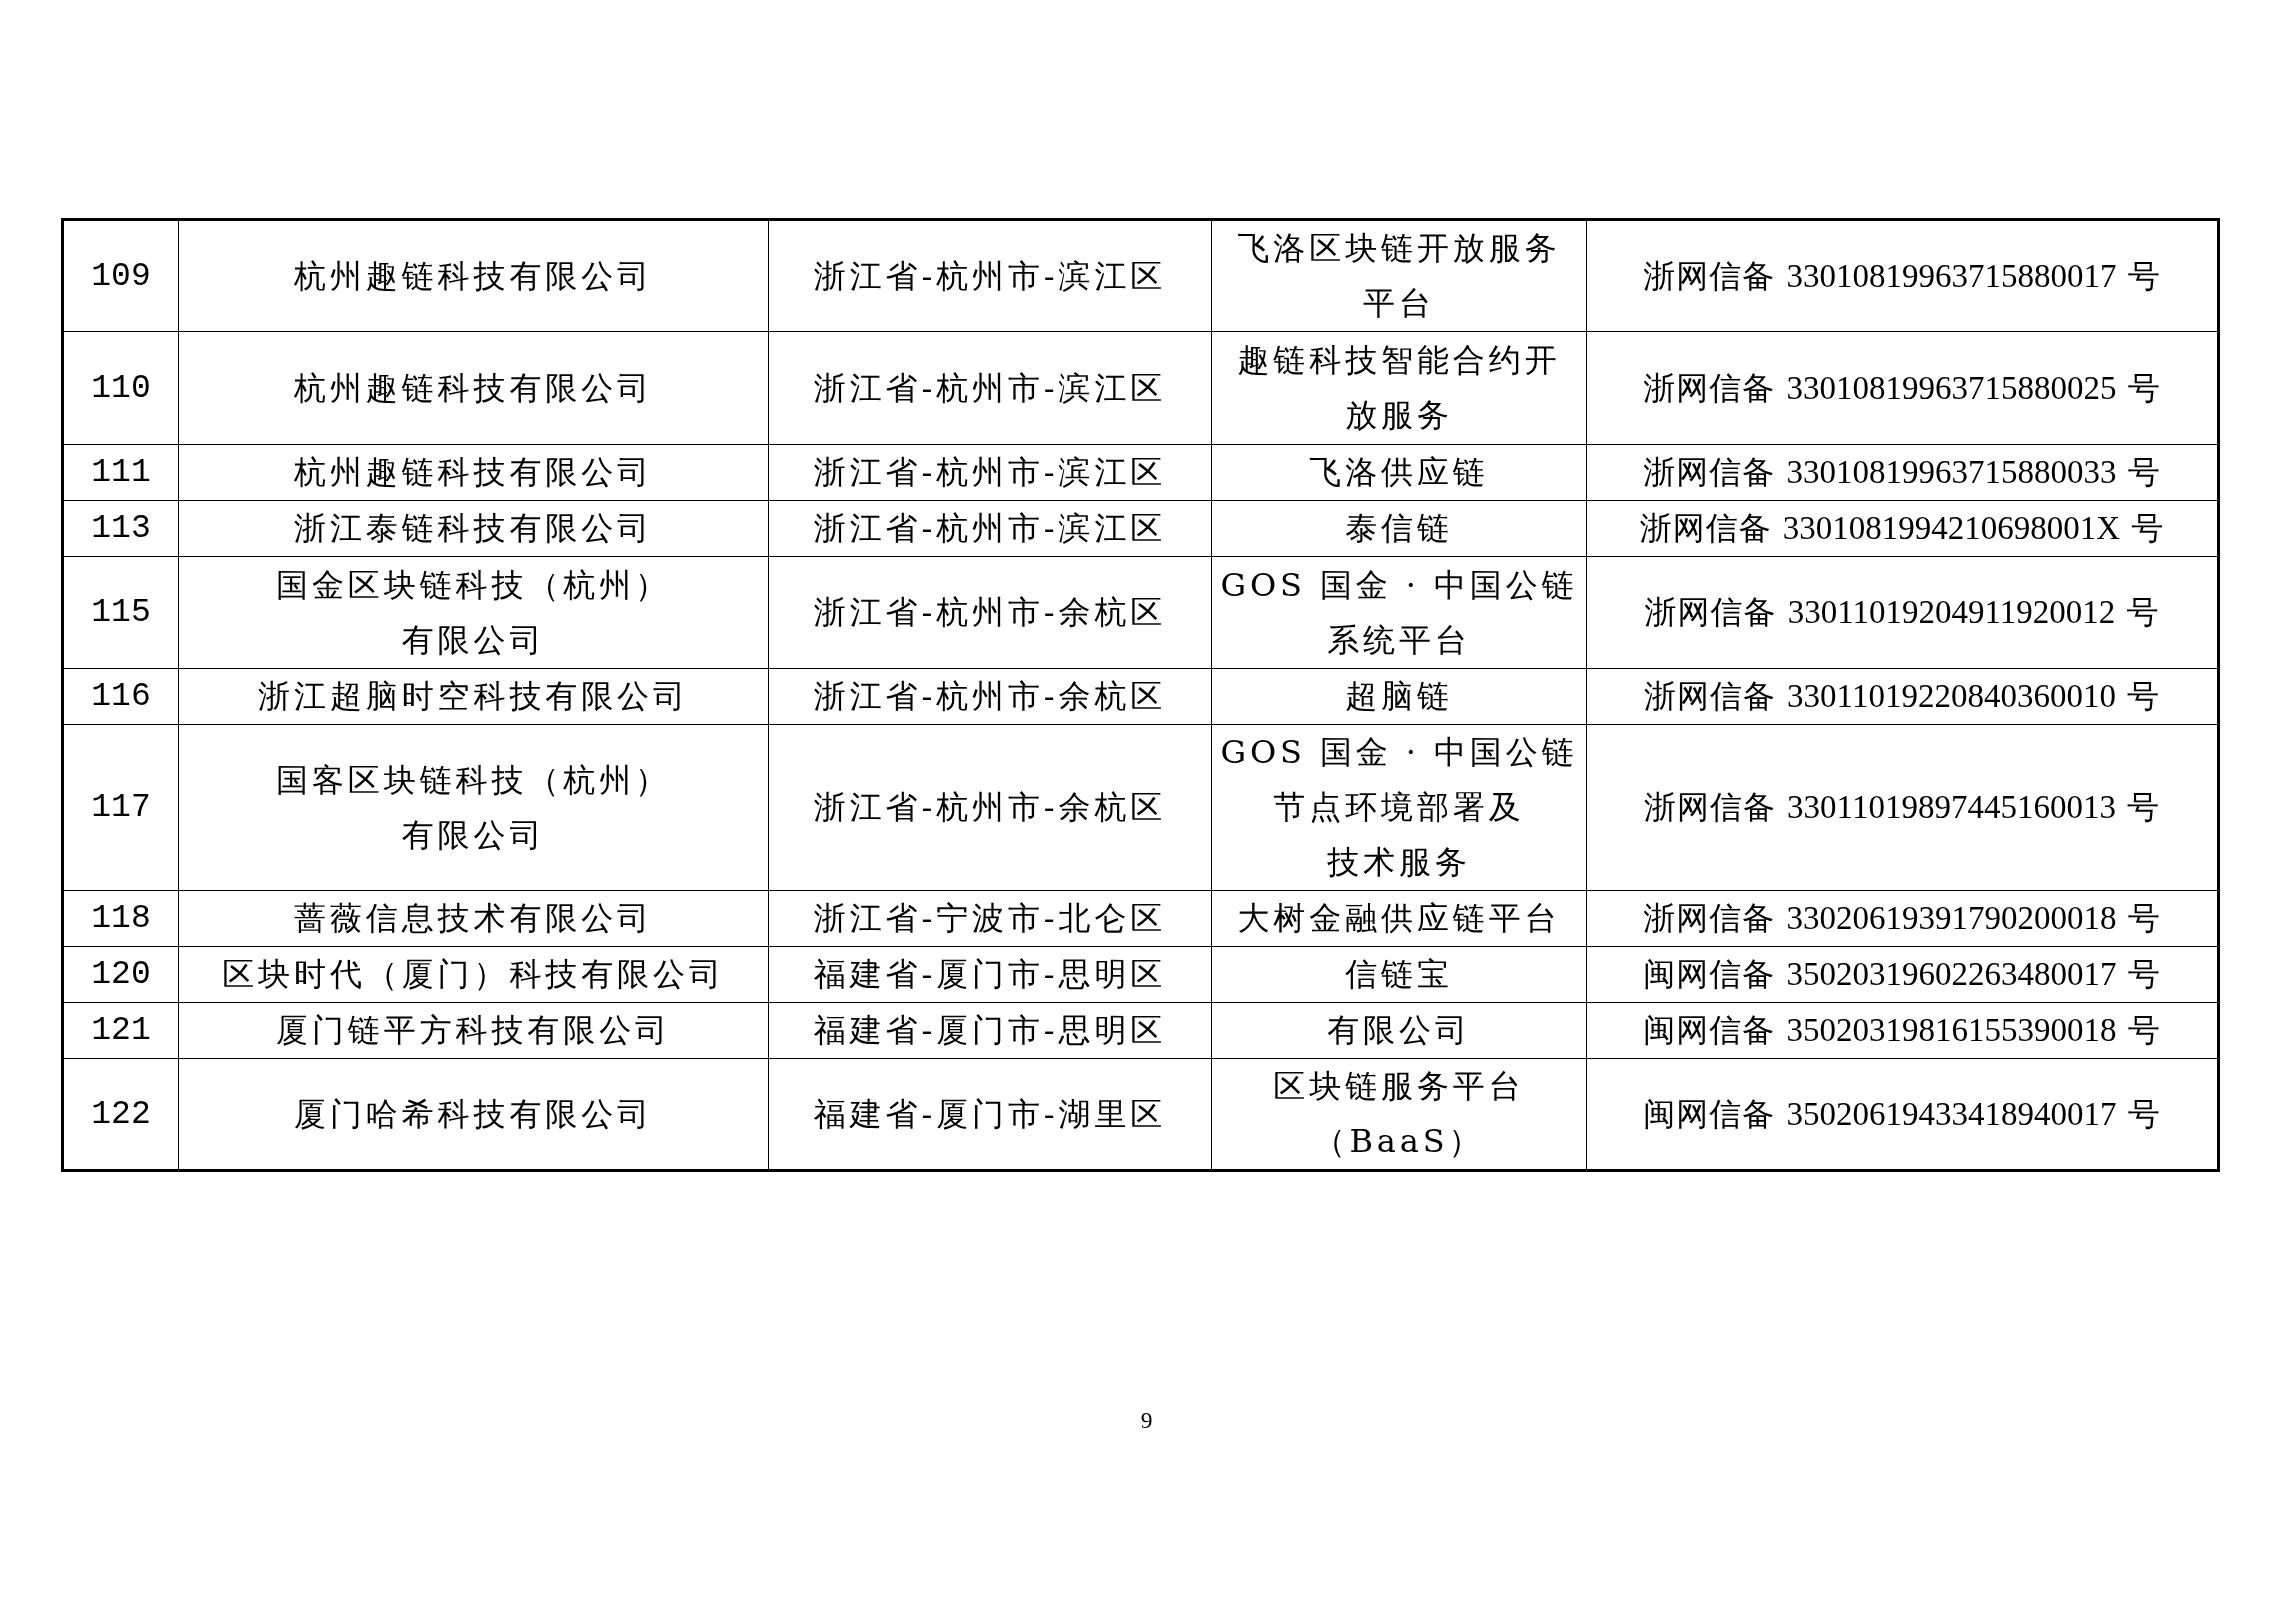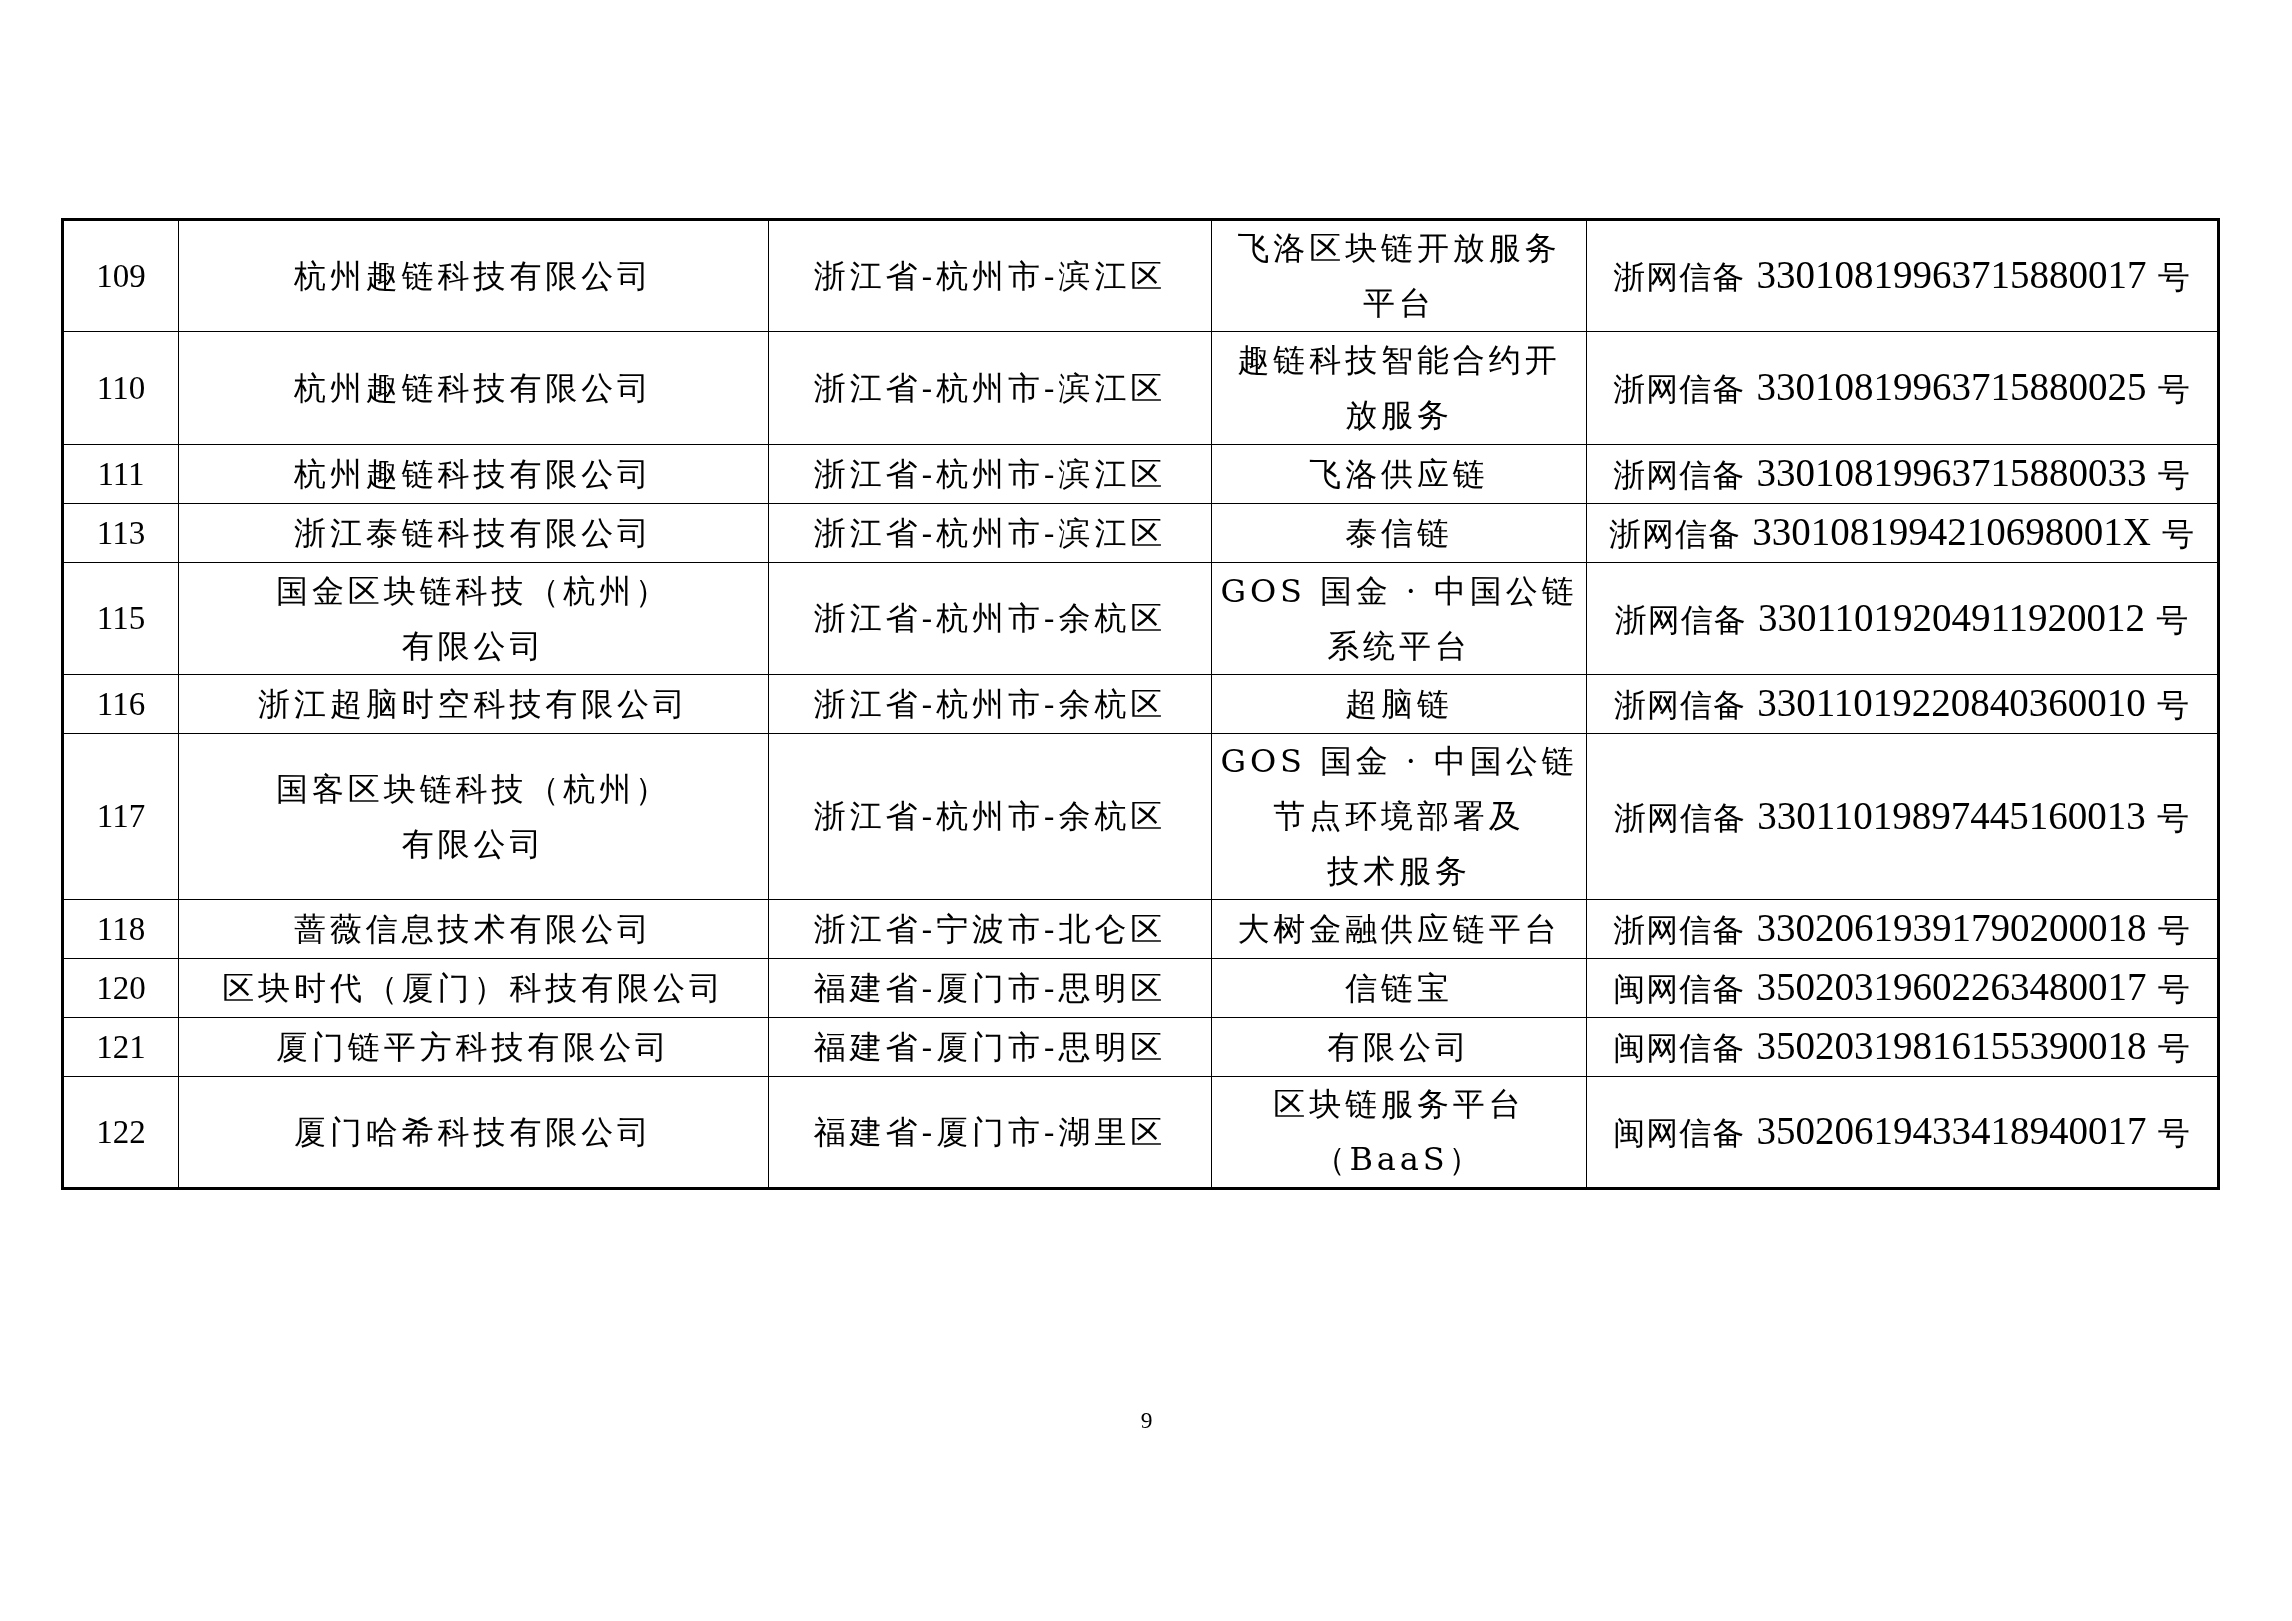--- a/index.html
+++ b/index.html
@@ -33,32 +33,32 @@
       border: 1.5px solid #000;
       text-align: center;
       vertical-align: middle;
       padding: 0 5.9px;
       font-size: 32px;
       line-height: 55px;
       letter-spacing: 3.9px;
       word-break: break-all;
     }
     table.reg-table td.num {
-      font-family: Liberation Serif, serif;
+      font-family: Liberation Mono, monospace;
       letter-spacing: 0;
       font-size: 33px;
     }
     table.reg-table td.record {
       letter-spacing: 1px;
       white-space: nowrap;
     }
     table.reg-table td.record .digits {
       font-family: "Liberation Serif", "DejaVu Serif", serif;
       letter-spacing: 0;
-      font-size: 39px;
+      font-size: 33px;
     }
     table.reg-table td.service .line {
       display: block;
     }
     .page-number {
       position: absolute;
       top: 1407px;
       left: 0;
       width: 2293px;
       text-align: center;

